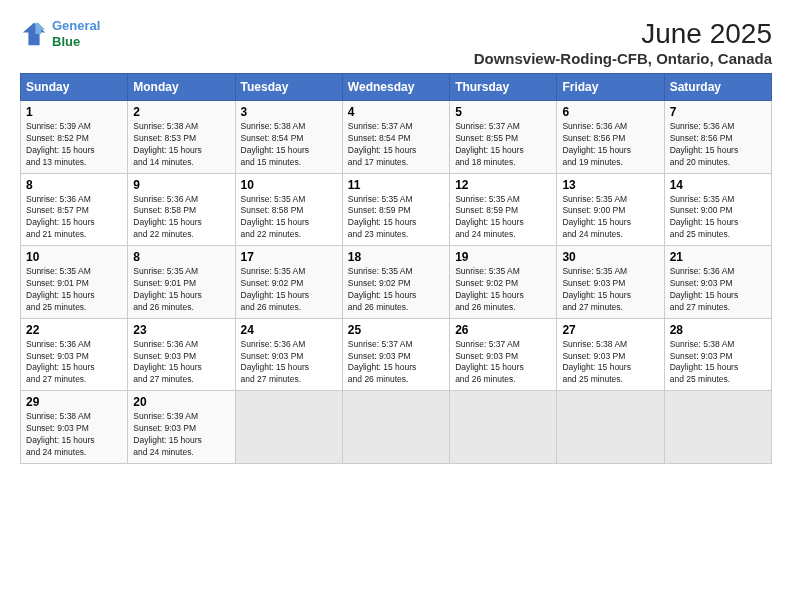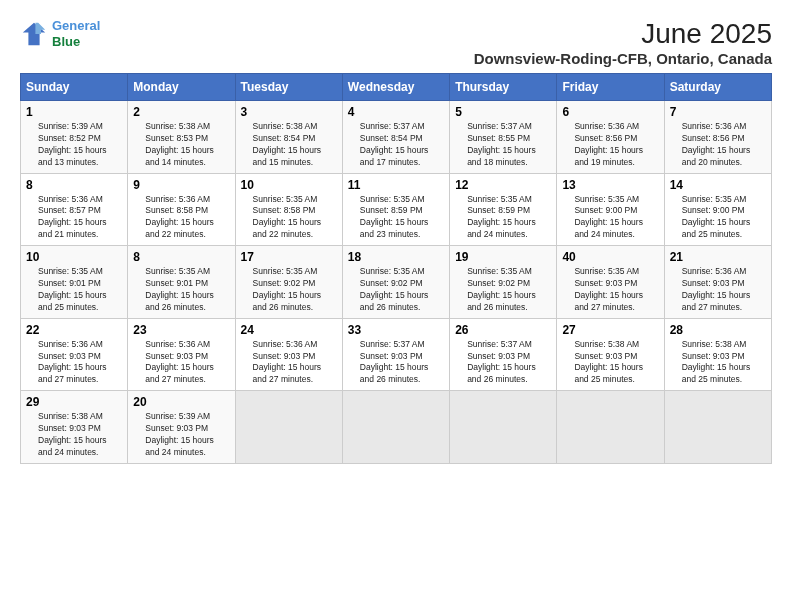--- a/index.html
+++ b/index.html
@@ -80,21 +80,20 @@
     .day-num {
       font-size: 12px;
       font-weight: bold;
       display: block;
       margin-bottom: 2px;
     }
     .day-info {
       font-size: 8.5px;
       color: #222;
       line-height: 1.4;
-      margin-left: 12px;
     }
     .empty-cell {
       background: #e8e8e8 !important;
     }
     .last-row td {
       height: 70px;
     }
   </style>
 </head>
 <body>
@@ -263,21 +262,21 @@
 and 26 minutes.</div>
           </td>
           <td>
             <span class="day-num">19</span>
             <div class="day-info" style="white-space: pre-line;">Sunrise: 5:35 AM
 Sunset: 9:02 PM
 Daylight: 15 hours
 and 26 minutes.</div>
           </td>
           <td>
-            <span class="day-num">40</span>
+            <span class="day-num">30</span>
             <div class="day-info" style="white-space: pre-line;">Sunrise: 5:35 AM
 Sunset: 9:03 PM
 Daylight: 15 hours
 and 27 minutes.</div>
           </td>
           <td>
             <span class="day-num">21</span>
             <div class="day-info" style="white-space: pre-line;">Sunrise: 5:36 AM
 Sunset: 9:03 PM
 Daylight: 15 hours
@@ -300,21 +299,21 @@
 and 27 minutes.</div>
           </td>
           <td>
             <span class="day-num">24</span>
             <div class="day-info" style="white-space: pre-line;">Sunrise: 5:36 AM
 Sunset: 9:03 PM
 Daylight: 15 hours
 and 27 minutes.</div>
           </td>
           <td>
-            <span class="day-num">33</span>
+            <span class="day-num">25</span>
             <div class="day-info" style="white-space: pre-line;">Sunrise: 5:37 AM
 Sunset: 9:03 PM
 Daylight: 15 hours
 and 26 minutes.</div>
           </td>
           <td>
             <span class="day-num">26</span>
             <div class="day-info" style="white-space: pre-line;">Sunrise: 5:37 AM
 Sunset: 9:03 PM
 Daylight: 15 hours

